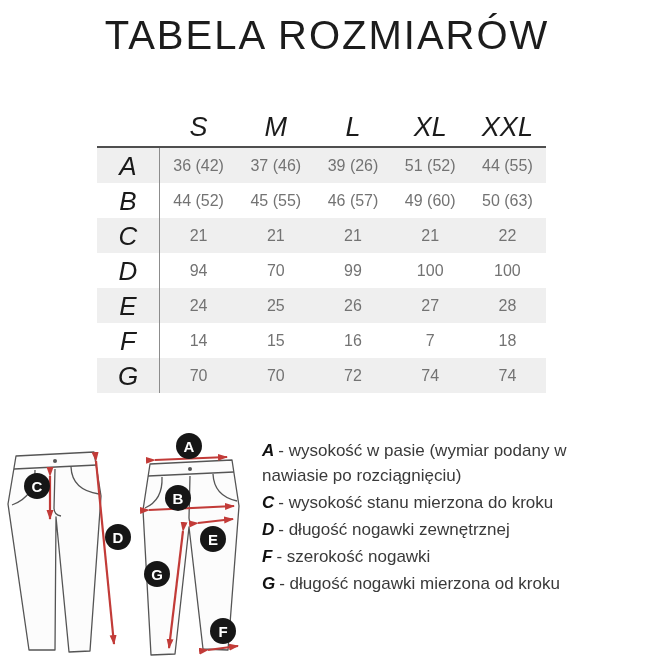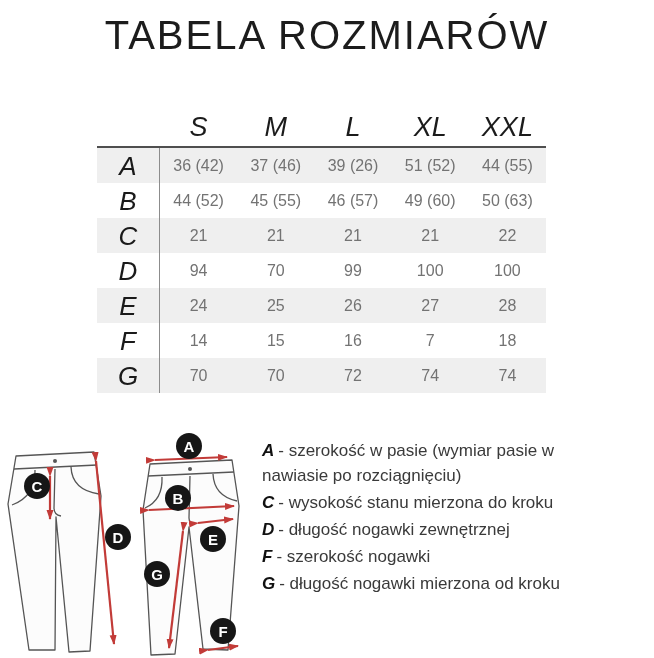--- a/index.html
+++ b/index.html
@@ -201,21 +201,21 @@
         <g>
           <circle cx="221" cy="211" r="13" fill="#161616"></circle>
           <text x="221" y="216.5">F</text>
         </g>
       </g>
     </svg>
   </div>
 
   <div class="legend">
     <div class="legend-item">
-      <b>A</b><span>- szerokość w pasie (wymiar pasie w nawiasie po rozciągnięciu)</span>
+      <b>A</b><span>- wysokość w pasie (wymiar podany w nawiasie po rozciągnięciu)</span>
     </div>
     <div class="legend-item">
       <b>C</b><span>- wysokość stanu mierzona do kroku</span>
     </div>
     <div class="legend-item">
       <b>D</b><span>- długość nogawki zewnętrznej</span>
     </div>
     <div class="legend-item">
       <b>F</b><span>- szerokość nogawki</span>
     </div>

